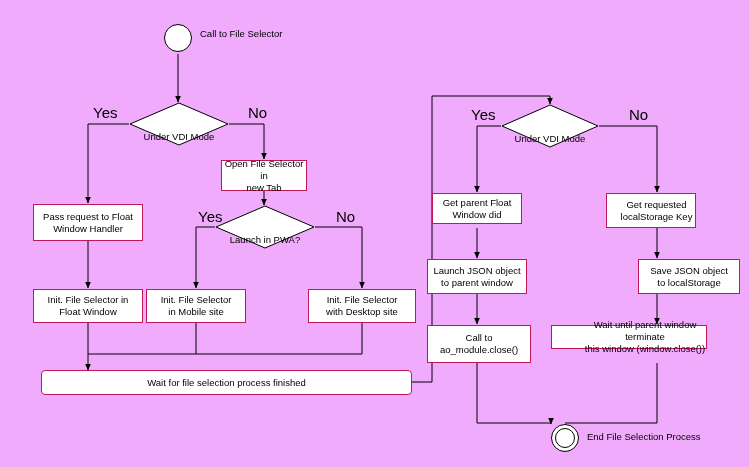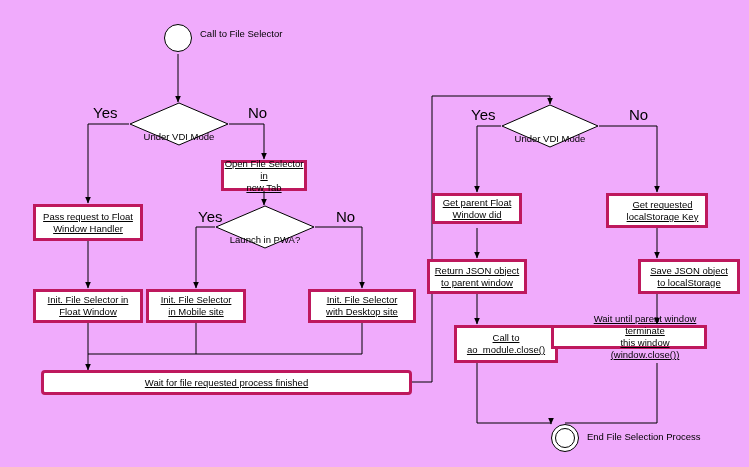--- a/index.html
+++ b/index.html
@@ -29,23 +29,22 @@
     display: flex;
     align-items: center;
     justify-content: center;
     text-align: center;
     font-size: 9.5px;
     line-height: 12px;
     color: #000000;
     white-space: pre-line;
   }
   .box {
-    border: 3px solid #be185d;
-    background: #ffffff;
-    text-decoration: underline;
+    border: 1px solid #be185d;
+    background: #ffffff;
   }
   .label {
     font-size: 9.5px;
     line-height: 12px;
     color: #000000;
     position: absolute;
     white-space: pre-line;
   }
   .edge-label {
     position: absolute;
@@ -170,44 +169,44 @@
 
   <div class="node box" style="left:33px; top:289px; width:110px; height:34px;">Init. File Selector in
 Float Window</div>
 
   <div class="node box" style="left:146px; top:289px; width:100px; height:34px;">Init. File Selector
 in Mobile site</div>
 
   <div class="node box" style="left:308px; top:289px; width:108px; height:34px;">Init. File Selector
 with Desktop site</div>
 
-  <div class="node box" style="left:41px; top:370px; width:371px; height:25px; border-radius:4px;">Wait for file requested process finished</div>
+  <div class="node box" style="left:41px; top:370px; width:371px; height:25px; border-radius:4px;">Wait for file selection process finished</div>
 
   <div class="diamond-wrap" style="left:501px; top:104px; width:98px; height:44px;">
     <svg width="98" height="44" viewBox="0 0 98 44">
         <polygon points="49,1 97,22 49,43 1,22" fill="#ffffff" stroke="#000000" stroke-width="1"></polygon>
       </svg>
     <div class="diamond-text">Under VDI Mode</div>
   </div>
   <div class="edge-label" style="left:471px; top:106px;">Yes</div>
   <div class="edge-label" style="left:629px; top:106px;">No</div>
 
   <div class="node box" style="left:432px; top:193px; width:90px; height:31px;">Get parent Float
 Window did</div>
 
-  <div class="node box" style="left:606px; top:193px; width:102px; height:35px;padding-left:11px;">Get requested
+  <div class="node box" style="left:606px; top:193px; width:90px; height:35px;padding-left:11px;">Get requested
 localStorage Key</div>
 
-  <div class="node box" style="left:427px; top:259px; width:100px; height:35px;">Return JSON object
+  <div class="node box" style="left:427px; top:259px; width:100px; height:35px;">Launch JSON object
 to parent window</div>
 
   <div class="node box" style="left:606px; top:259px; width:102px; height:35px;margin-left:32px;">Save JSON object
 to localStorage</div>
 
-  <div class="node box" style="left:427px; top:325px; width:104px; height:38px;margin-left:27px;">Call to
+  <div class="node box" style="left:427px; top:325px; width:104px; height:38px;">Call to
 ao_module.close()</div>
 
   <div class="node box" style="left:551px; top:325px; width:156px; height:24px;padding-left:32px;">Wait until parent window terminate
 this window (window.close())</div>
 
   <div class="circle-node" style="left:551px; top:424px; width:28px; height:28px;"></div>
   <div class="circle-inner" style="left:555px; top:428px; width:20px; height:20px;"></div>
   <div class="label" style="left:587px; top:431px;">End File Selection Process</div>
 
 </div>

